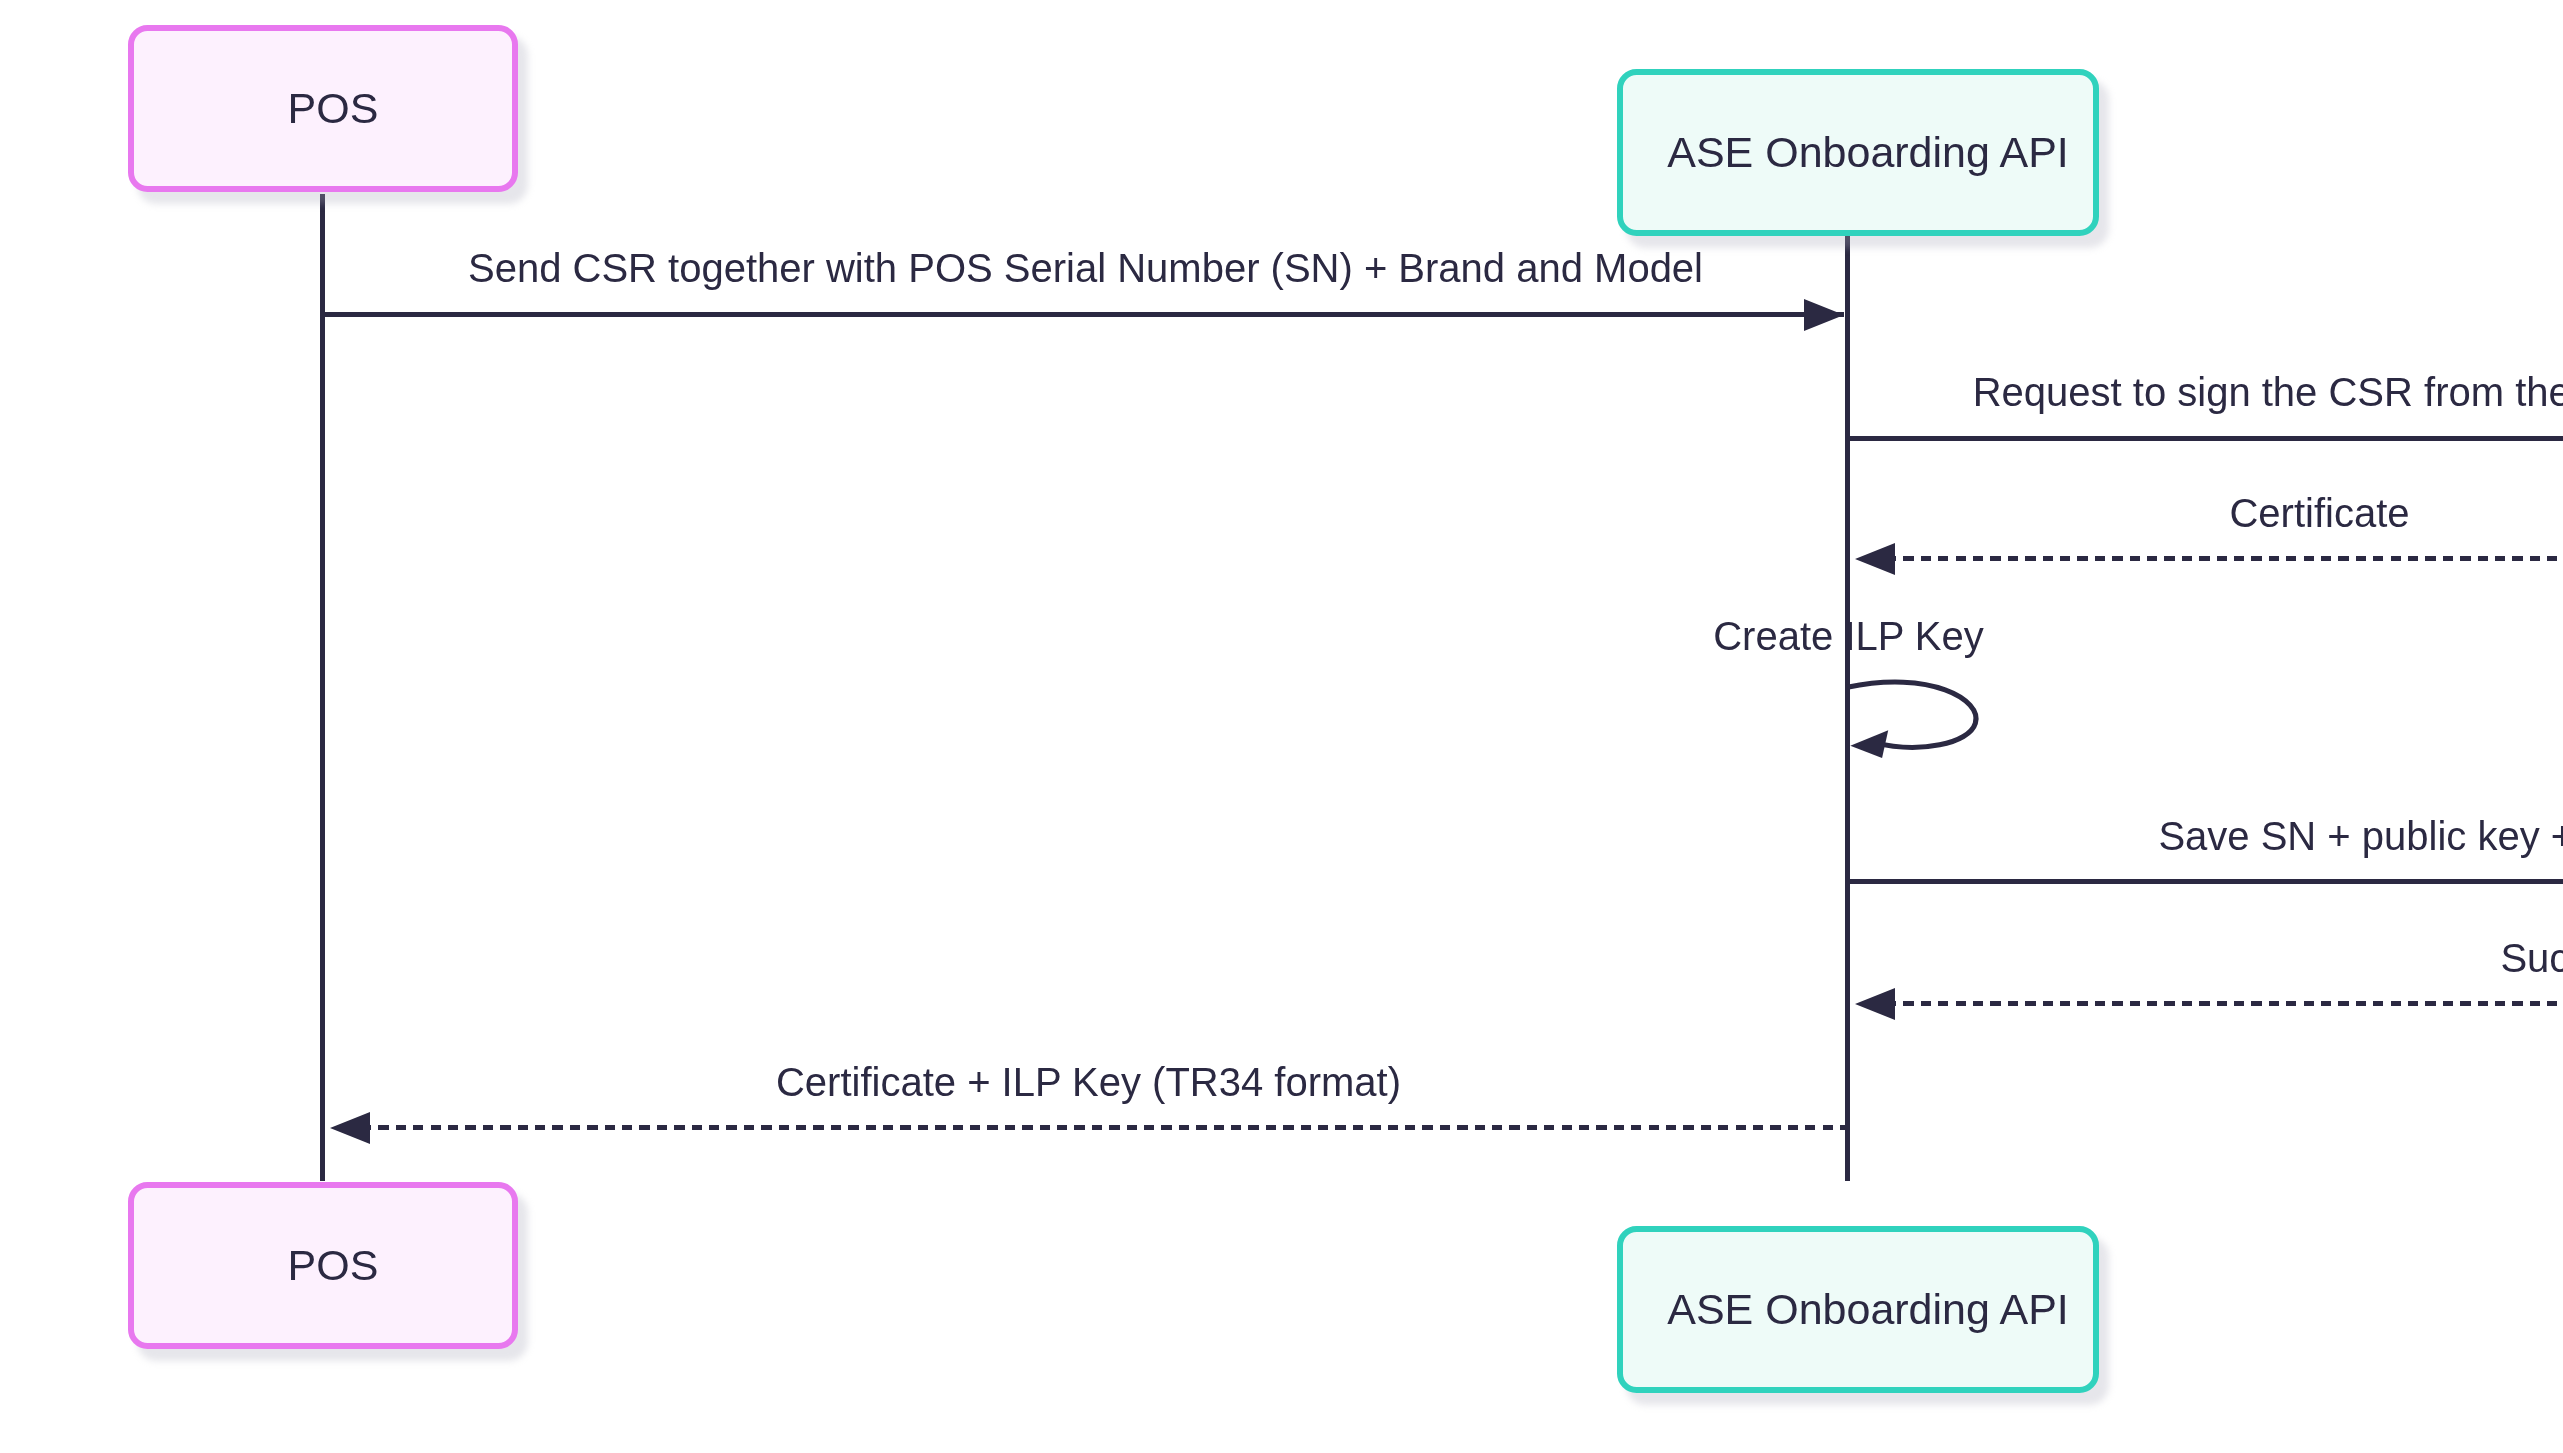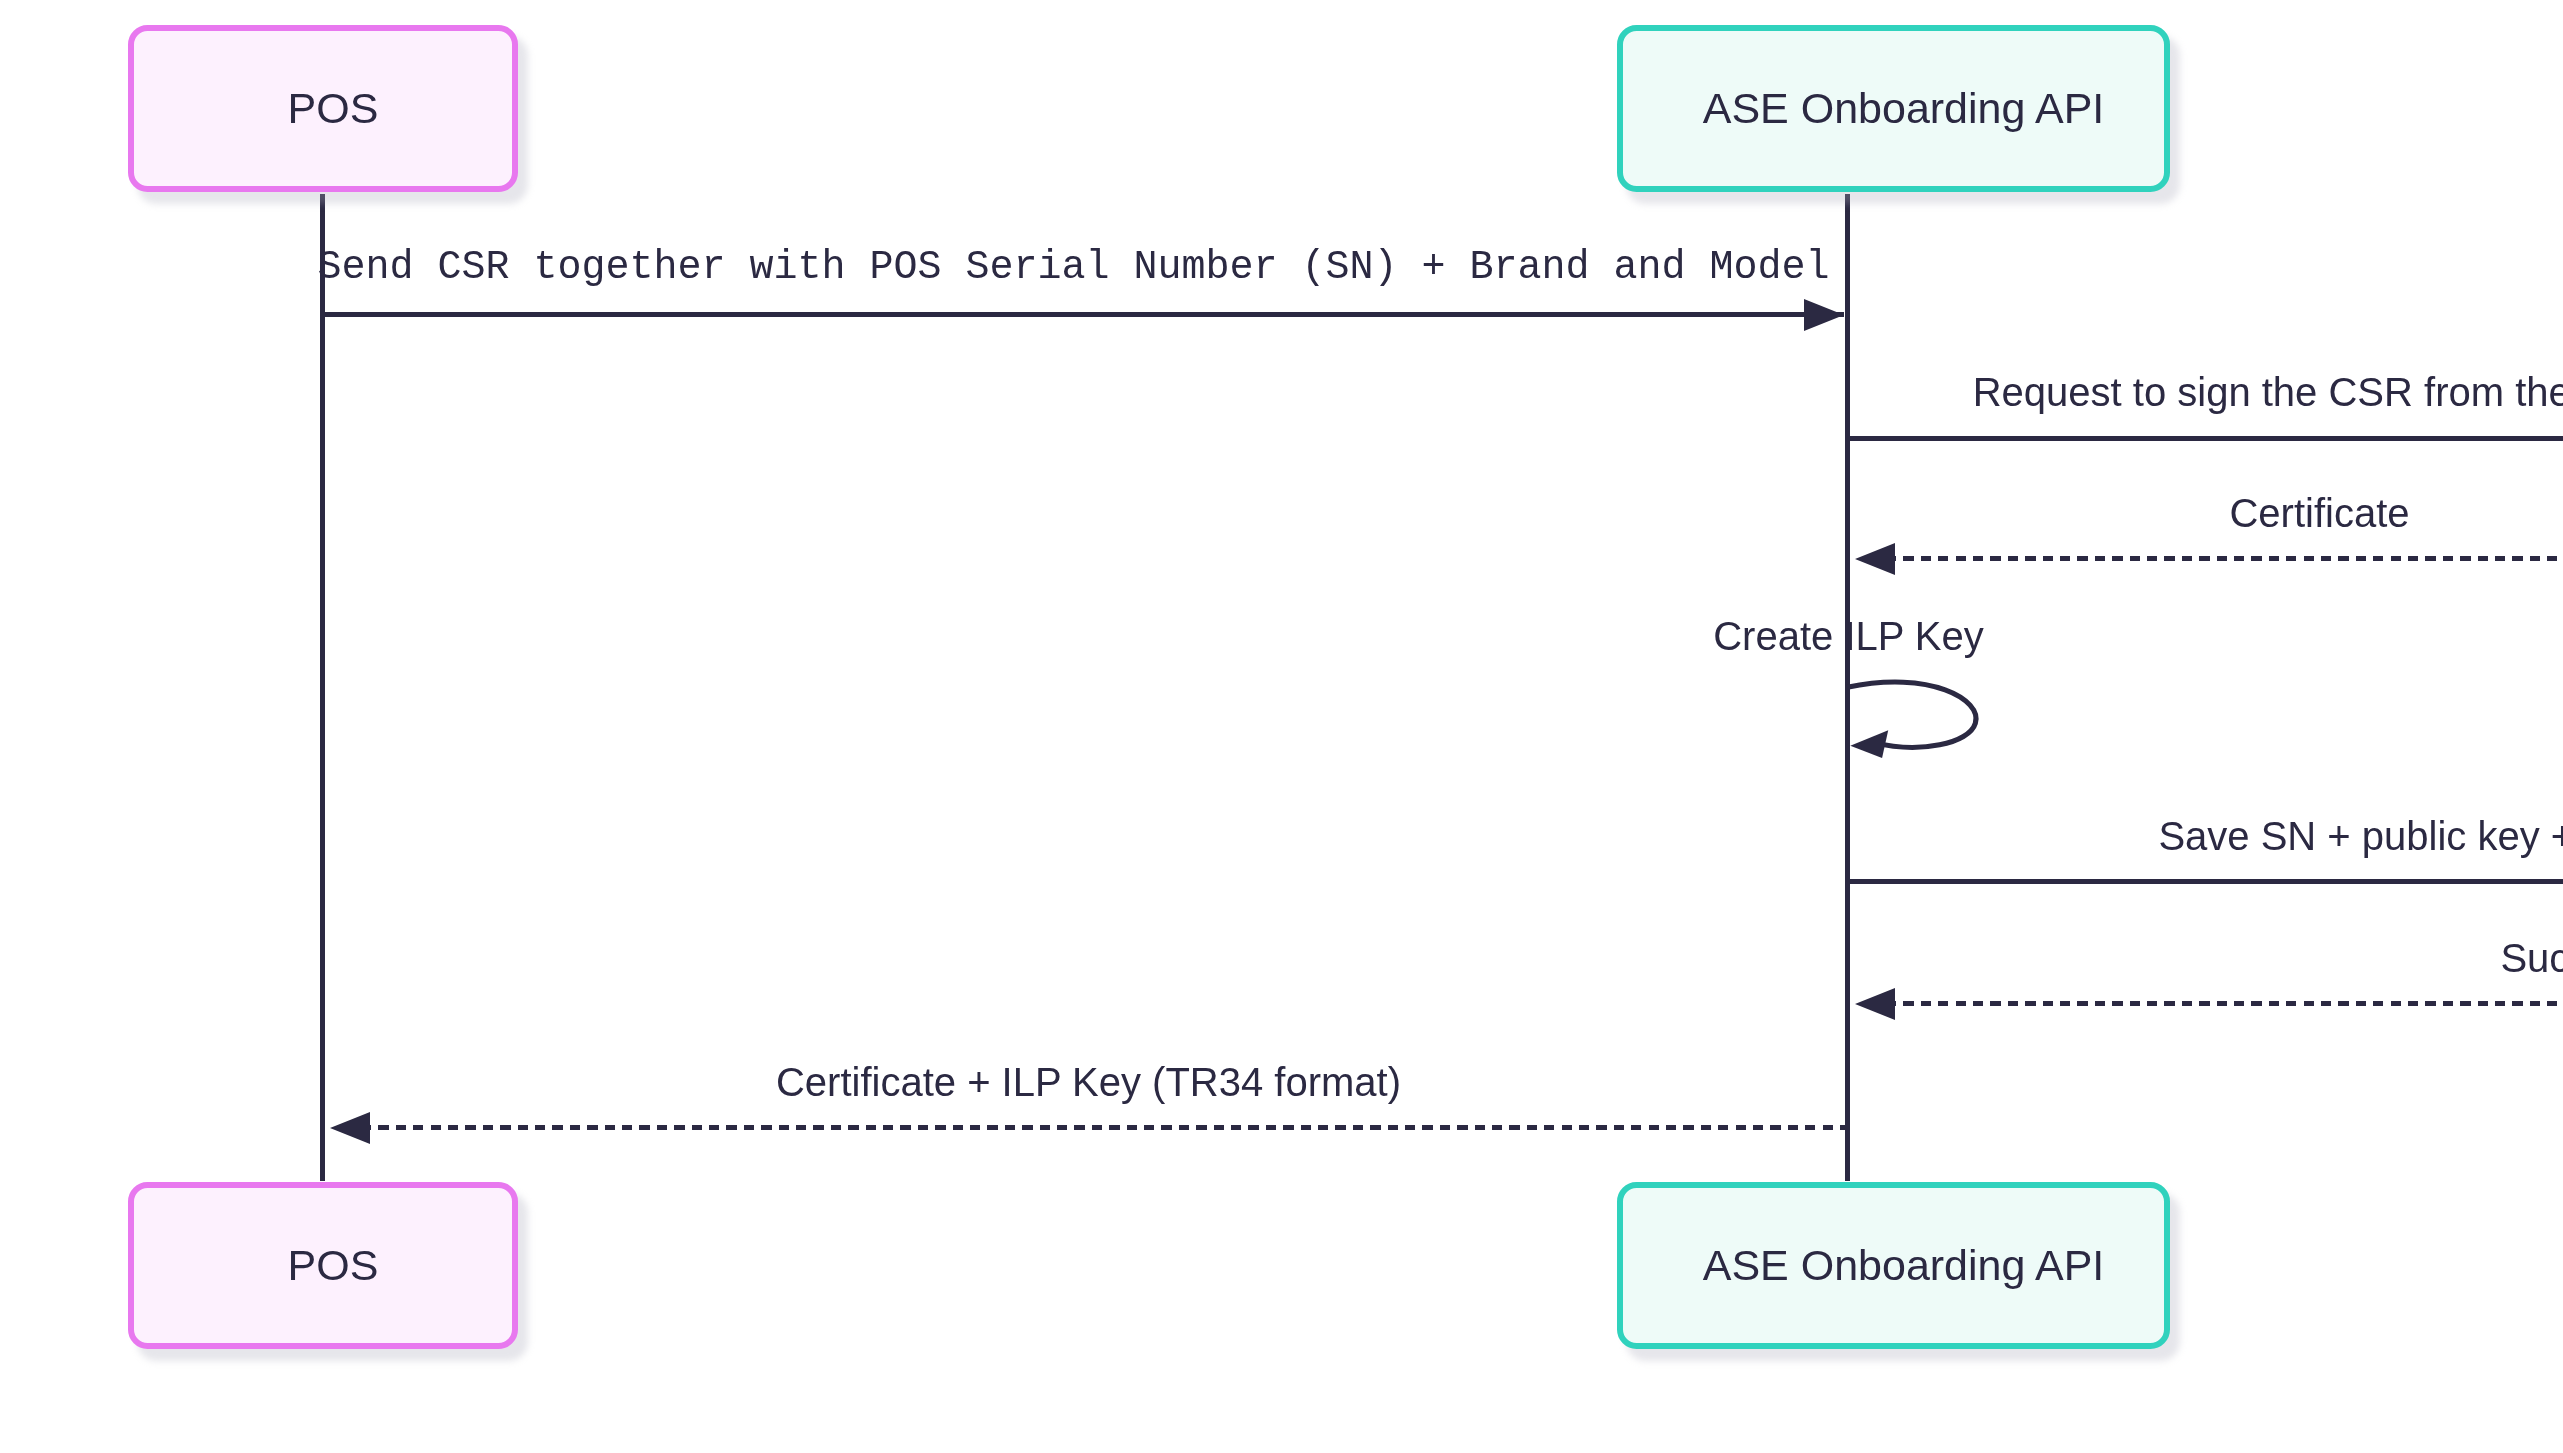--- a/index.html
+++ b/index.html
@@ -21,21 +21,21 @@
     display:flex;align-items:center;justify-content:center;
     box-sizing:border-box;
     color:var(--text);
     font-size:43px;font-weight:500;
     letter-spacing:0px;
     padding-left:20px;
   }
   .actor.top{top:25px;}
   .actor.bottom{top:1182px;}
   .actor.pos{left:128px;width:390px;}
-  .actor.api{left:1617px;width:553px;}
+  .actor.api{left:1617px;width:482px;margin-top:44px;}
   
   .lifeline{
     position:absolute;top:194px;height:987px;width:5.1px;
     background:var(--line);
   }
   .lifeline.pos{left:320px;}
   .lifeline.api{left:1845px;}
   
   .msg-label{
     position:absolute;
@@ -56,21 +56,21 @@
     position:absolute;width:0;height:0;top:-13.3px;
     border-top:16px solid transparent;
     border-bottom:16px solid transparent;
   }
   .head.right{right:0;border-left:40px solid var(--line);}
   .head.left{left:0;border-right:40px solid var(--line);}
   
   .arrow.dotted .line.inset-left{left:31px;}
 
   
-  #m1-label{left:311px;width:1525px;top:247px;font-family:Liberation Mono, monospace;}
+  #m1-label{left:323px;width:1525px;top:247px;}
   #m1-arrow{left:323px;width:1521px;top:312px;}
   #m2-label{left:1848px;width:943px;top:371px;}
   #m2-arrow{left:1848px;width:939px;top:436px;}
   #m3-label{left:1848px;width:943px;top:492px;}
   #m3-arrow{left:1855px;width:937px;top:556px;}
   #m4-label{left:1592px;width:513px;top:615px;}
   #m4-loop{position:absolute;left:1843px;top:676px;width:154px;height:82px;}
   #m5-label{left:1848px;width:1456px;top:815px;}
   #m5-arrow{left:1848px;width:1452px;top:879px;}
   #m6-label{left:1848px;width:1456px;top:937px;}

